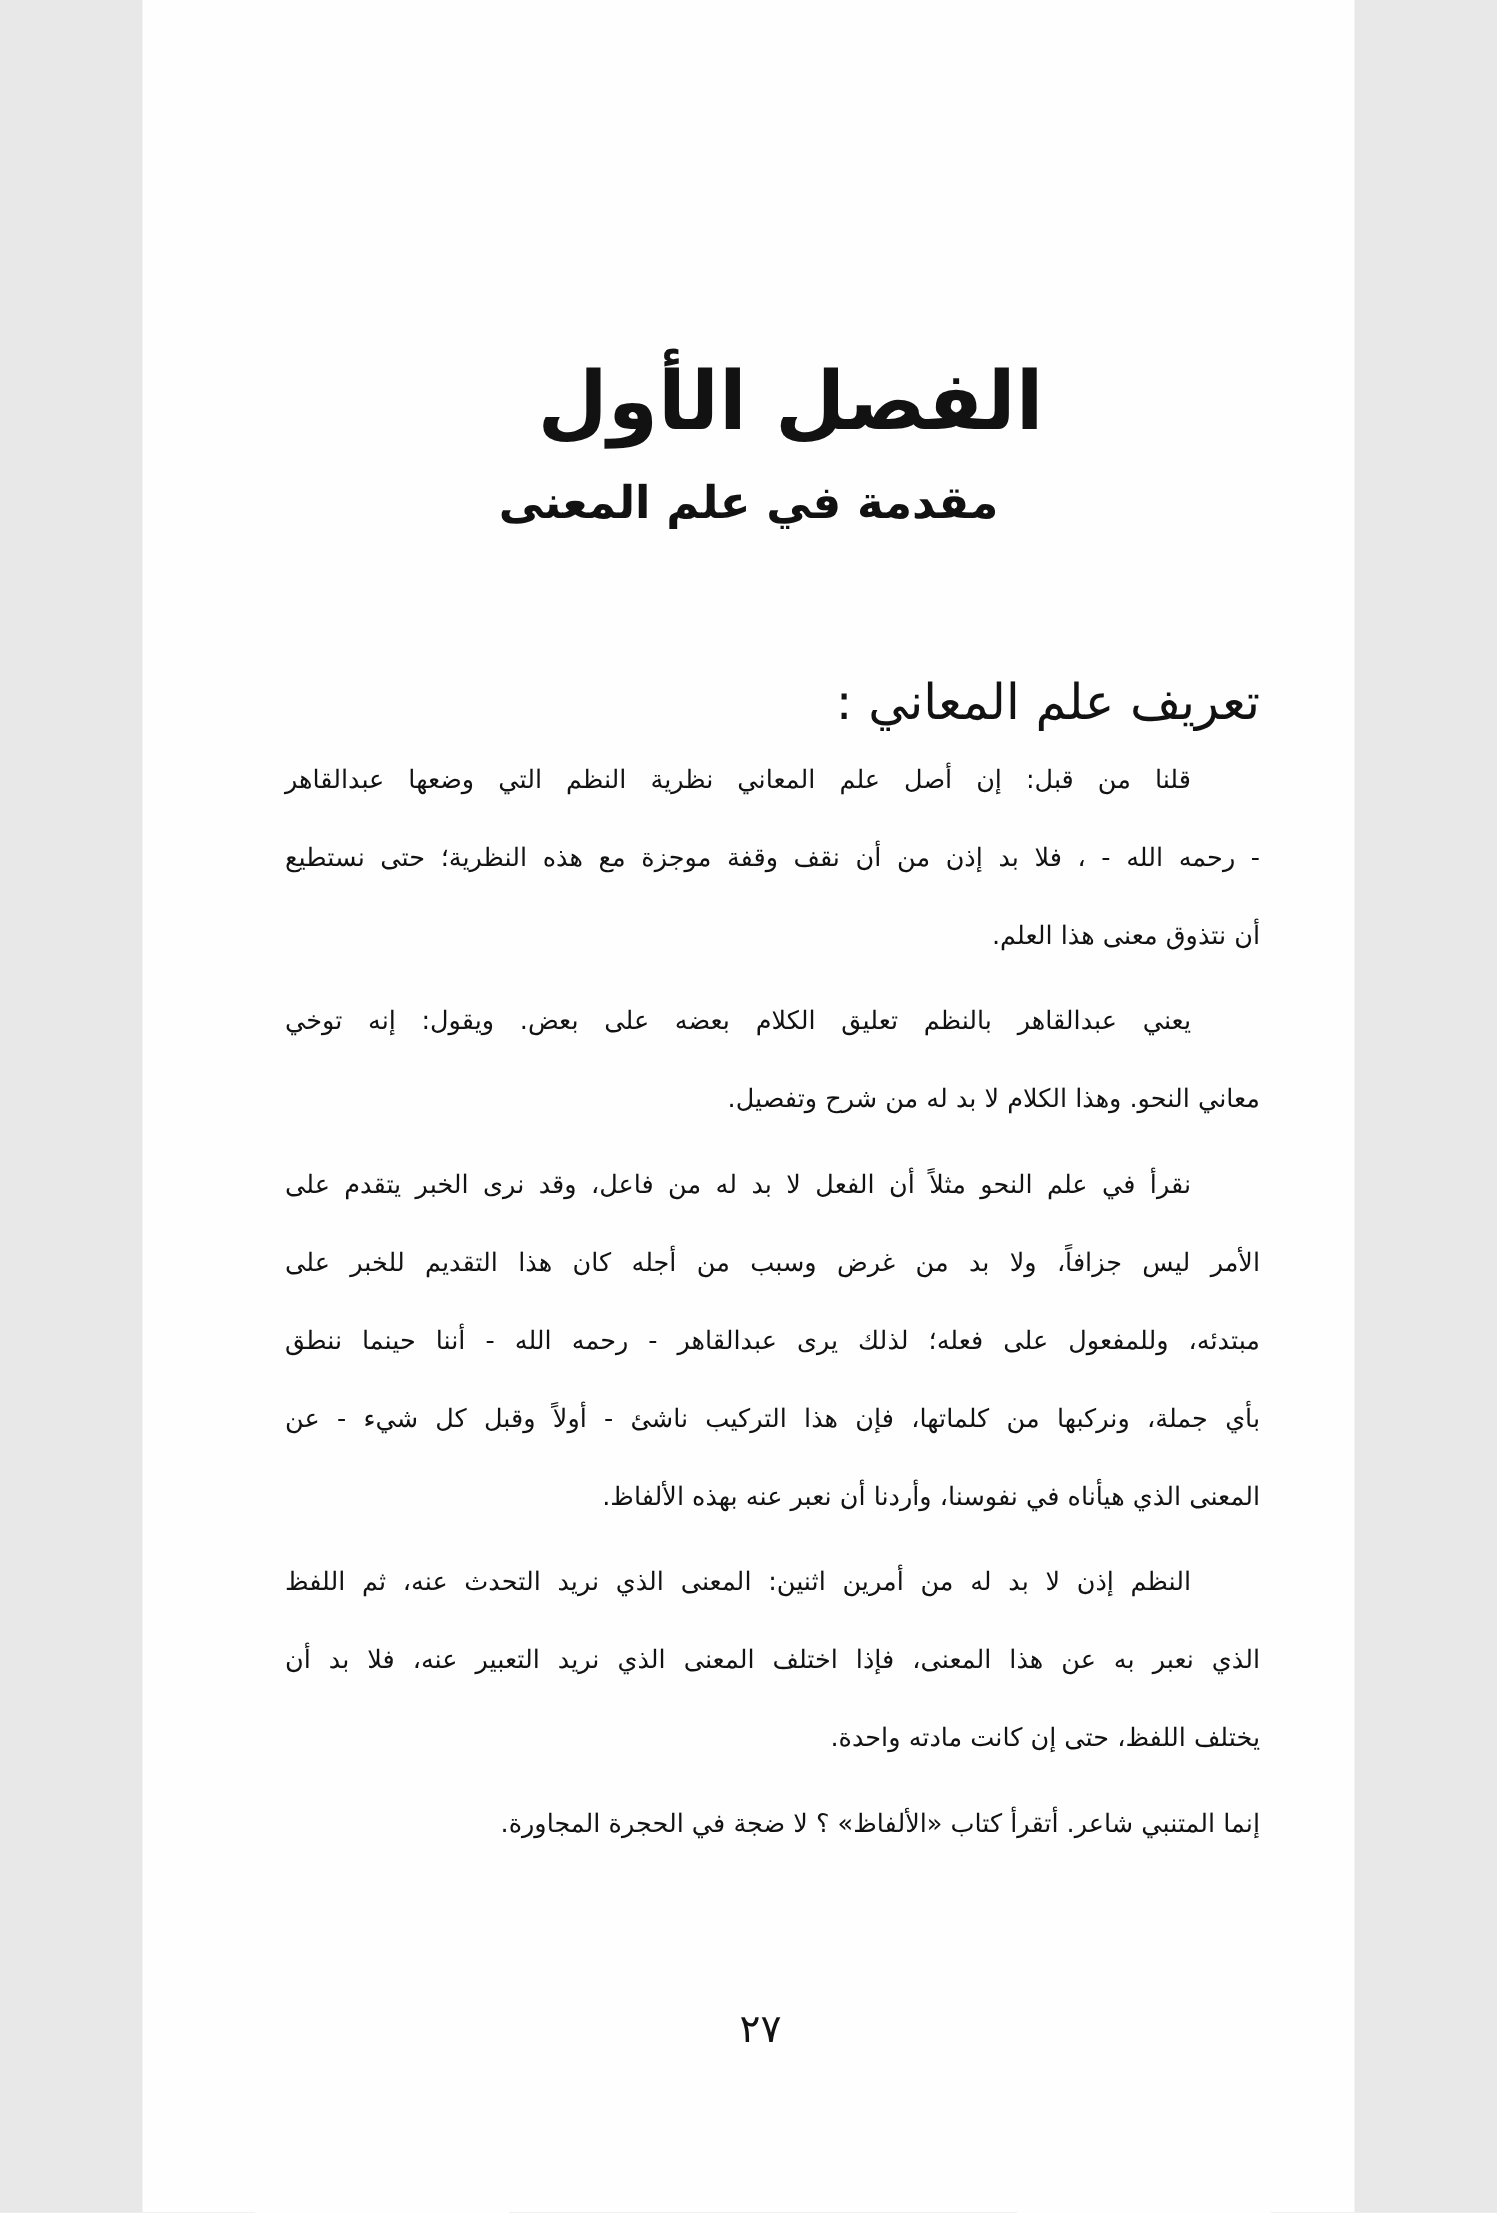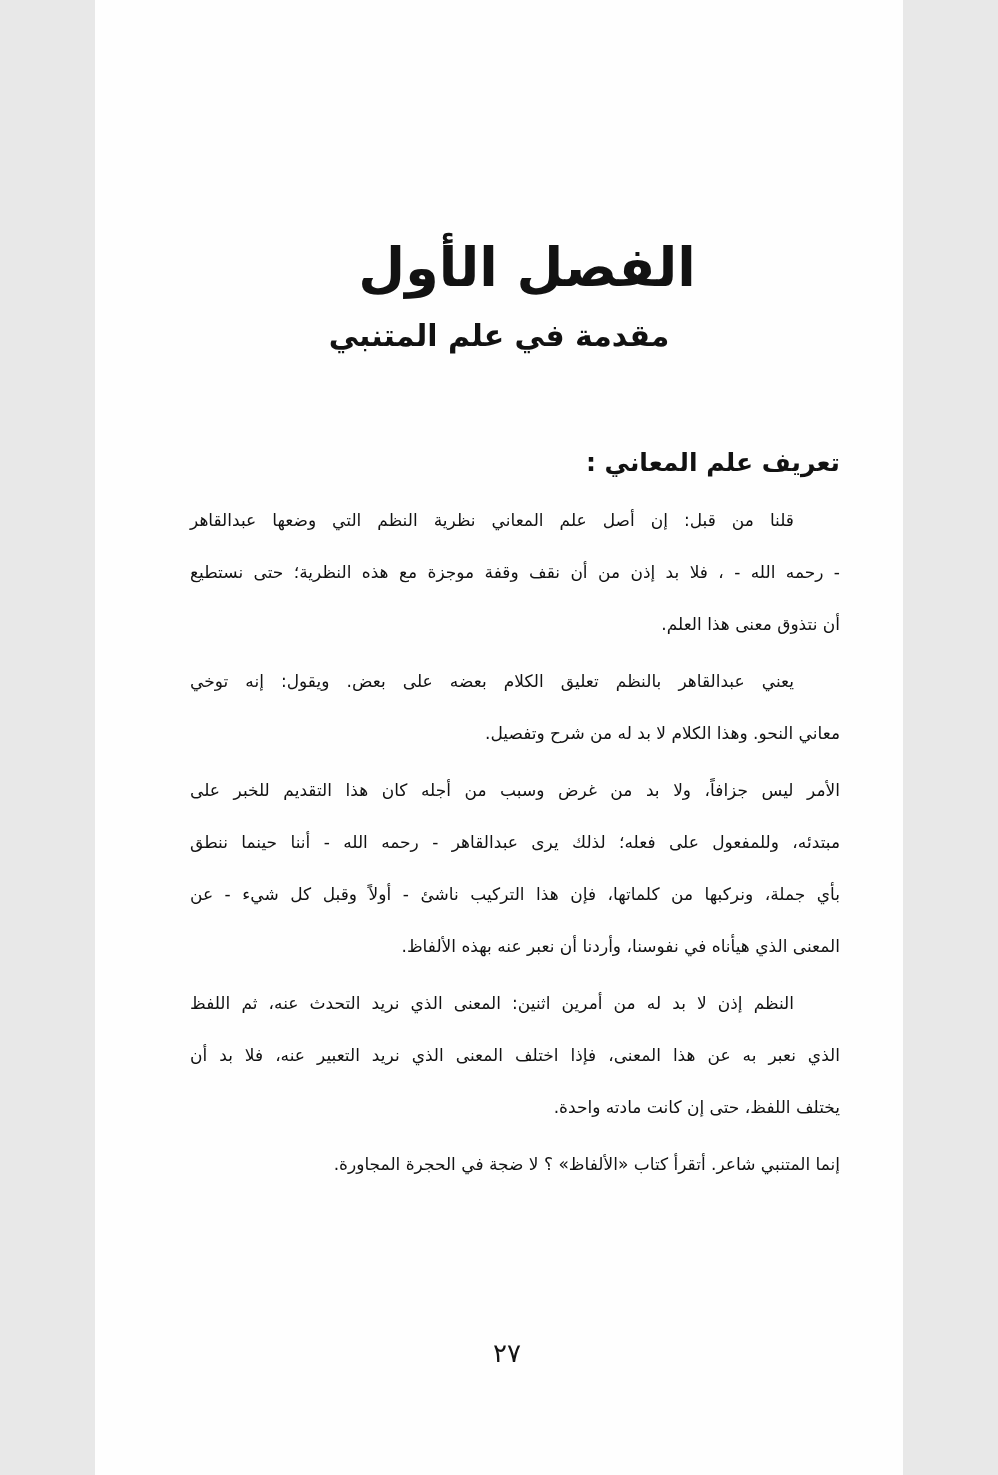--- a/index.html
+++ b/index.html
@@ -36,22 +36,22 @@
     right: 0;
     text-align: center;
     font-size: 30px;
     font-weight: bold;
     direction: rtl;
   }
   .section-heading {
     position: absolute;
     top: 448px;
     right: 63px;
-    font-size: 25px;
-    font-weight: bold;
+    font-size: 33px;
+    font-weight: normal;
     direction: rtl;
   }
   .body-text {
     position: absolute;
     top: 494px;
     right: 63px;
     left: 95px;
     direction: rtl;
     font-size: 17px;
     line-height: 52px;
@@ -83,38 +83,39 @@
     direction: rtl;
   }
 </style>
 </head>
 <body>
 
 <div class="page">
 
   <div class="chapter-title">الفصل الأول</div>
 
-  <div class="chapter-subtitle">مقدمة في علم المتنبي</div>
+  <div class="chapter-subtitle">مقدمة في علم المعنى</div>
 
   <div class="section-heading">تعريف علم المعاني :</div>
 
   <div class="body-text">
 
     <div class="para">
       <div class="line first">قلنا من قبل: إن أصل علم المعاني نظرية النظم التي وضعها عبدالقاهر</div>
       <div class="line">- رحمه الله - ، فلا بد إذن من أن نقف وقفة موجزة مع هذه النظرية؛ حتى نستطيع</div>
       <div class="line last">أن نتذوق معنى هذا العلم.</div>
     </div>
 
     <div class="para">
       <div class="line first">يعني عبدالقاهر بالنظم تعليق الكلام بعضه على بعض. ويقول: إنه توخي</div>
       <div class="line last">معاني النحو. وهذا الكلام لا بد له من شرح وتفصيل.</div>
     </div>
 
     <div class="para">
+      <div class="line first">نقرأ في علم النحو مثلاً أن الفعل لا بد له من فاعل، وقد نرى الخبر يتقدم على</div>
       <div class="line">الأمر ليس جزافاً، ولا بد من غرض وسبب من أجله كان هذا التقديم للخبر على</div>
       <div class="line">مبتدئه، وللمفعول على فعله؛ لذلك يرى عبدالقاهر - رحمه الله - أننا حينما ننطق</div>
       <div class="line">بأي جملة، ونركبها من كلماتها، فإن هذا التركيب ناشئ - أولاً وقبل كل شيء - عن</div>
       <div class="line last">المعنى الذي هيأناه في نفوسنا، وأردنا أن نعبر عنه بهذه الألفاظ.</div>
     </div>
 
     <div class="para">
       <div class="line first">النظم إذن لا بد له من أمرين اثنين: المعنى الذي نريد التحدث عنه، ثم اللفظ</div>
       <div class="line">الذي نعبر به عن هذا المعنى، فإذا اختلف المعنى الذي نريد التعبير عنه، فلا بد أن</div>
       <div class="line last">يختلف اللفظ، حتى إن كانت مادته واحدة.</div>

